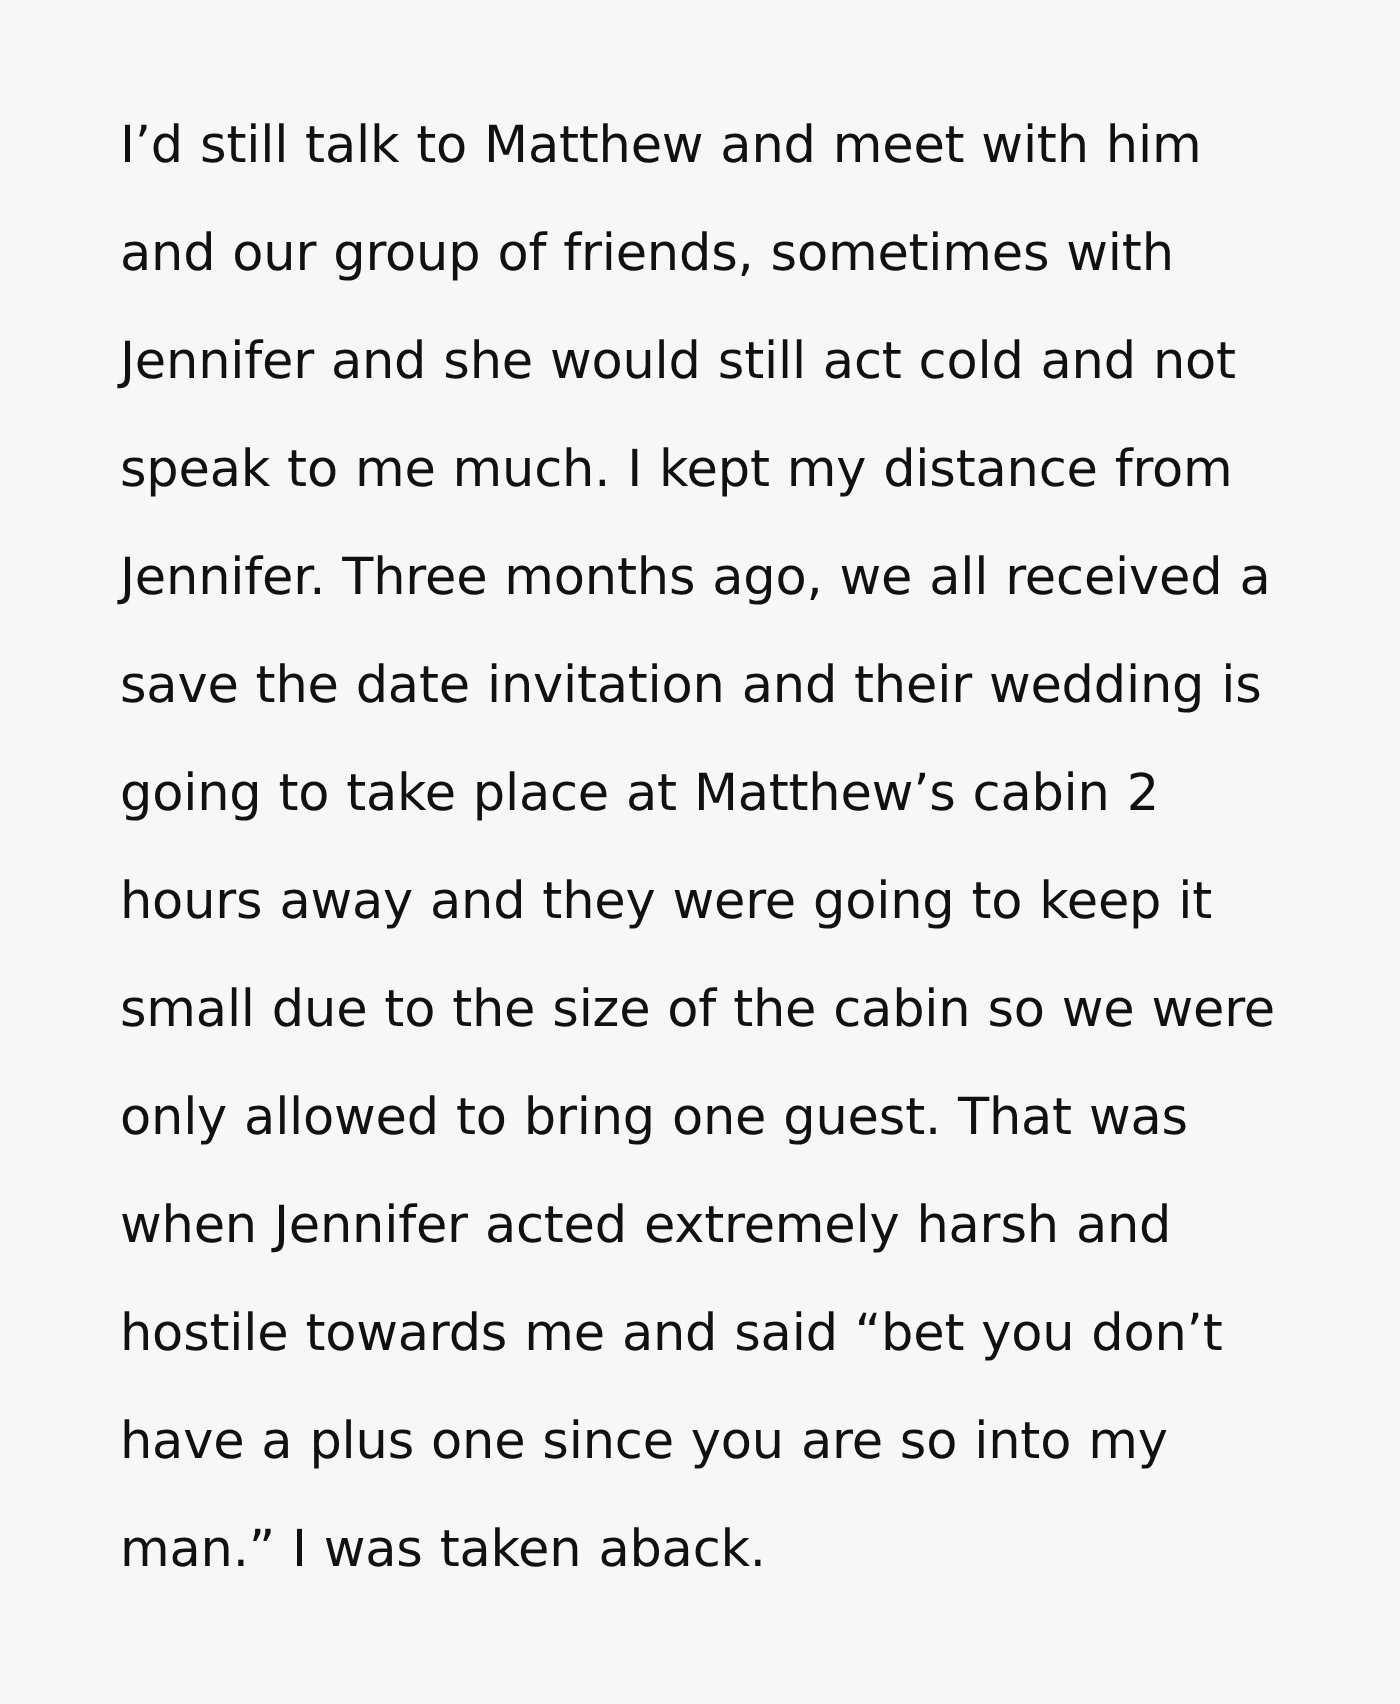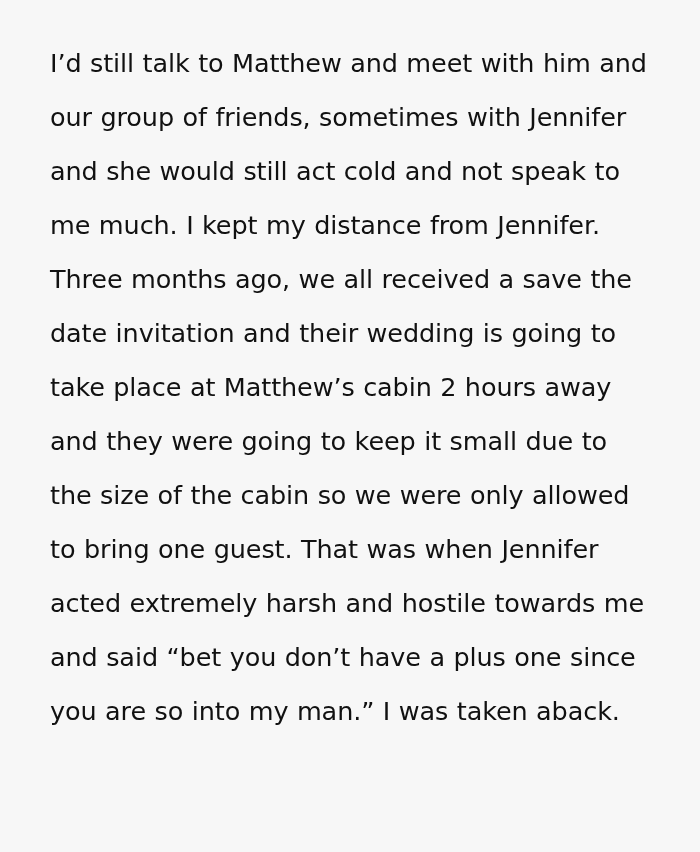--- a/index.html
+++ b/index.html
@@ -24,21 +24,21 @@
   .story-text {
     font-family: "DejaVu Sans", sans-serif;
     font-size: 25.5px;
     line-height: 54px;
     color: #111111;
     letter-spacing: -0.1px;
     word-spacing: 0.5px;
     text-align: left;
     white-space: pre-wrap;
     font-weight: 400;
-    margin: 8px;
+    margin: 18px;
   }
 </style>
 </head>
 <body>
 
 <div class="page">
   <p class="story-text">I’d still talk to Matthew and meet with him and our group of friends, sometimes with Jennifer and she would still act cold and not speak to me much. I kept my distance from Jennifer. Three months ago, we all received a save the date invitation and their wedding is going to take place at Matthew’s cabin 2 hours away and they were going to keep it small due to the size of the cabin so we were only allowed to bring one guest. That was when Jennifer acted extremely harsh and hostile towards me and said “bet you don’t have a plus one since you are so into my man.” I was taken aback.</p>
 </div>
 
 </body></html>

